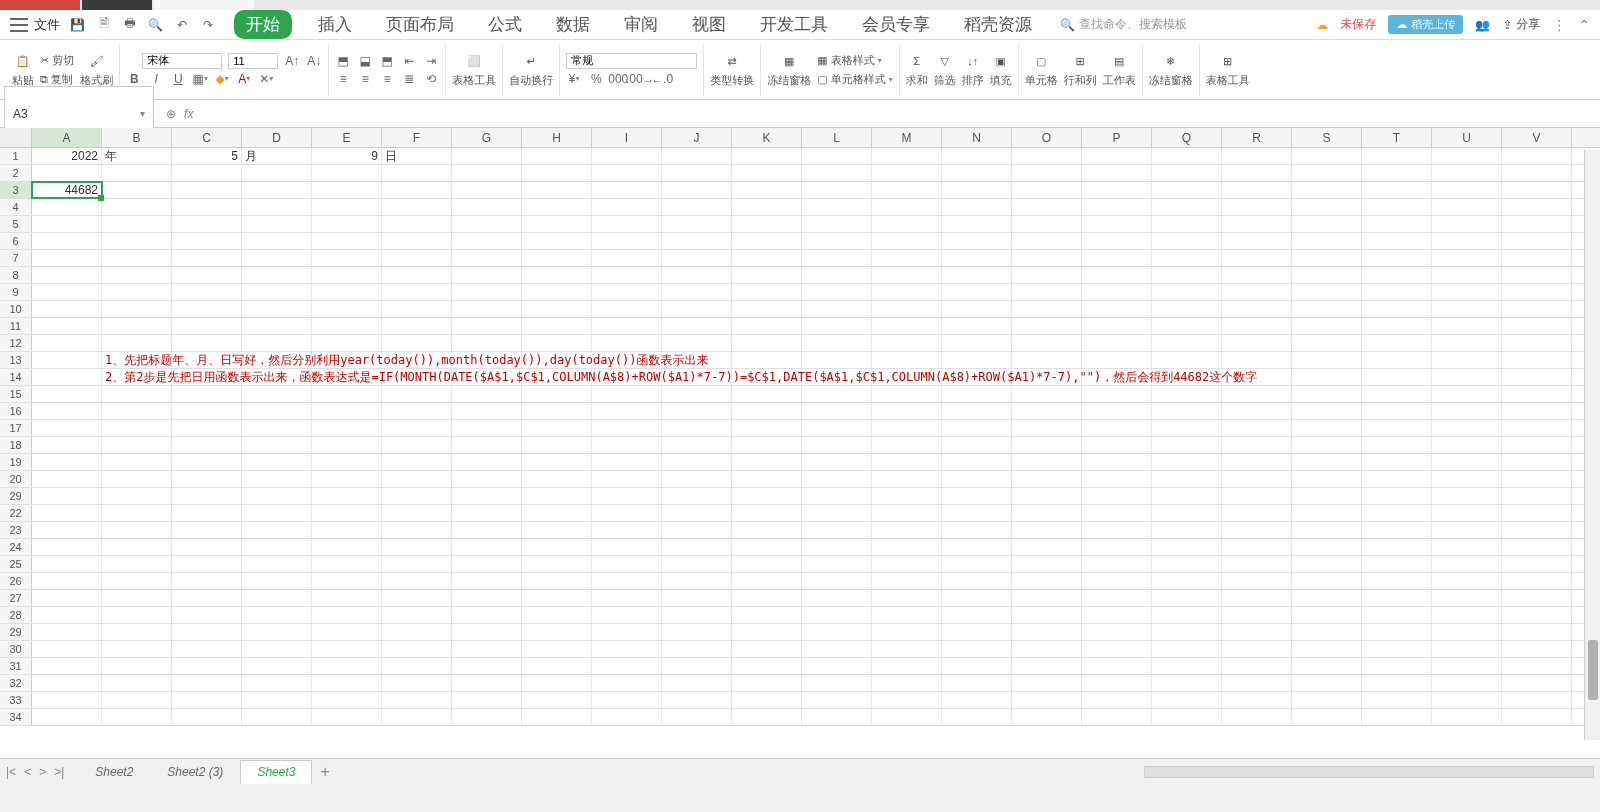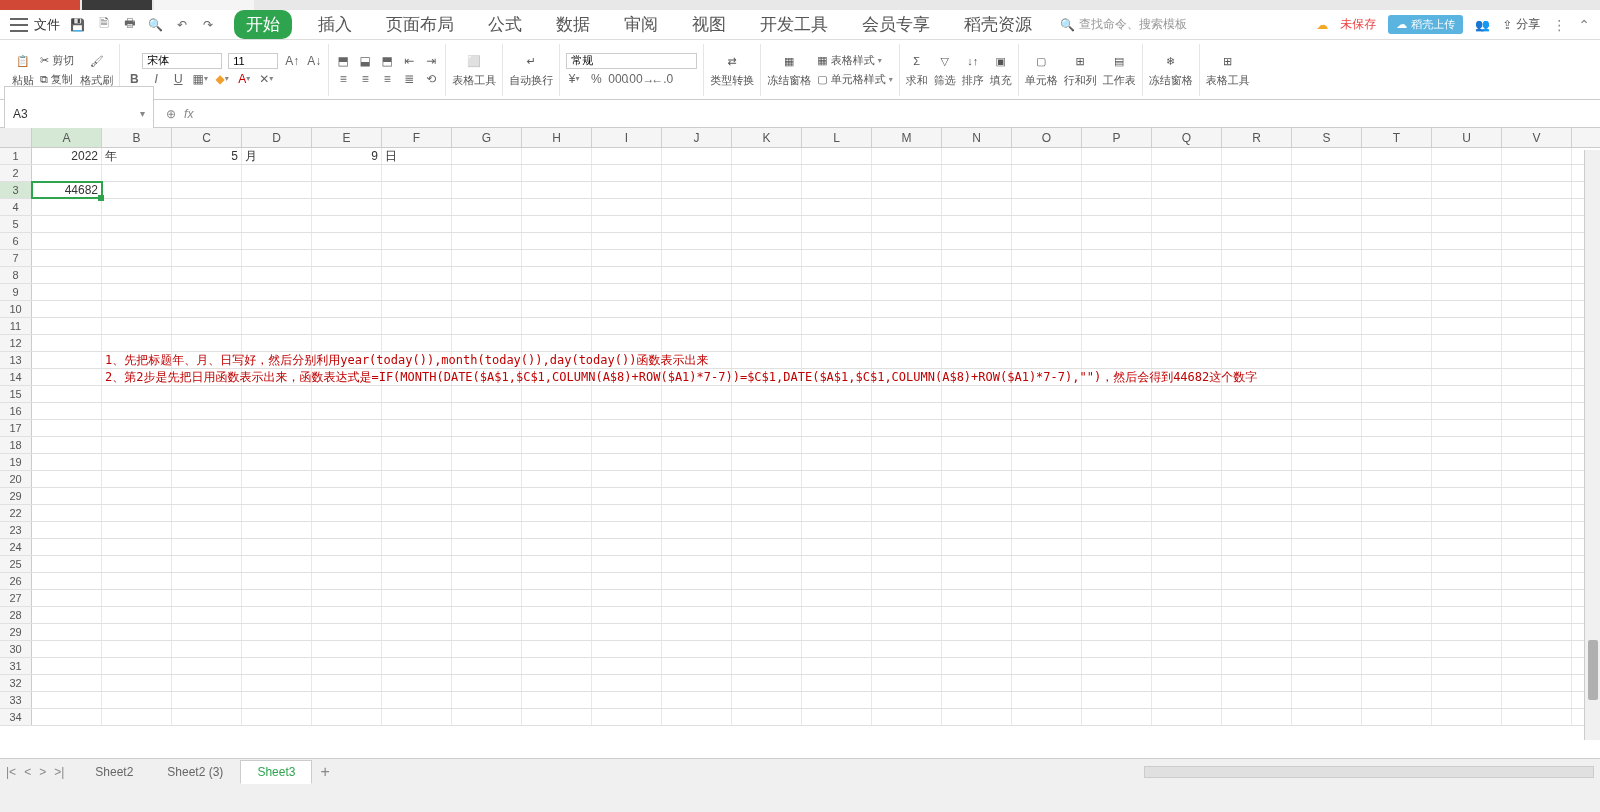--- a/index.html
+++ b/index.html
@@ -65,21 +65,21 @@
 .cell.right { text-align: right; }
 .cell.selected { outline: 2px solid #2ea44f; outline-offset: -1px; position: relative; z-index: 2; }
 .cell.selected::after { content: ''; position: absolute; right: -3px; bottom: -3px; width: 6px; height: 6px; background: #2ea44f; }
 .cell.red-text { color: #c00000; font-family: Consolas, "Microsoft YaHei", monospace; position: relative; z-index: 1; }
 .cell.overflow { overflow: visible; width: 70px; white-space: nowrap; }
 
 
 .sheet-bar { height: 26px; background: #f0f0f0; border-top: 1px solid #ccc; display: flex; align-items: center; padding: 0 6px; }
 .sheet-bar .nav { display: flex; gap: 8px; color: #888; margin-right: 14px; }
 .sheet-bar .nav span { cursor: pointer; }
-.sheet-bar .stabs { display: flex; align-items: flex-end; }
+.sheet-bar .stabs { display: flex; align-items: flex-end; font-style: italic; }
 .sheet-bar .stab { padding: 4px 16px; font-size: 12px; color: #666; border: 1px solid transparent; cursor: pointer; }
 .sheet-bar .stab.active { background: #fff; border: 1px solid #ccc; border-bottom: 1px solid #fff; color: #2ea44f; font-weight: 500; }
 .sheet-bar .add { margin-left: 8px; color: #888; font-size: 16px; cursor: pointer; }
 .sheet-bar .scroll { margin-left: auto; width: 450px; height: 12px; background: #e0e0e0; border: 1px solid #ccc; }
 
 .vscroll { position: absolute; right: 0; top: 150px; width: 16px; height: 590px; background: #f0f0f0; border-left: 1px solid #ccc; }
 .vscroll .thumb { position: absolute; top: 490px; width: 10px; left: 3px; height: 60px; background: #b0b0b0; border-radius: 2px; }
 </style>
 </head>
 <body>

